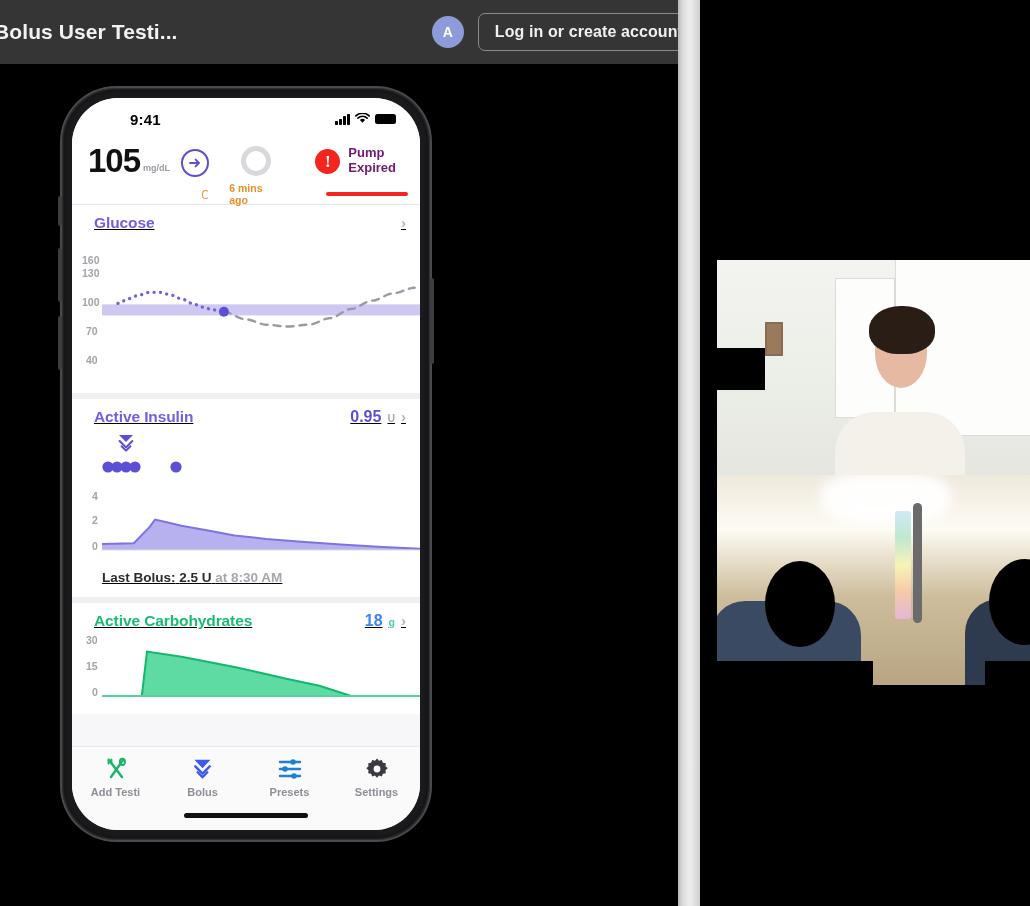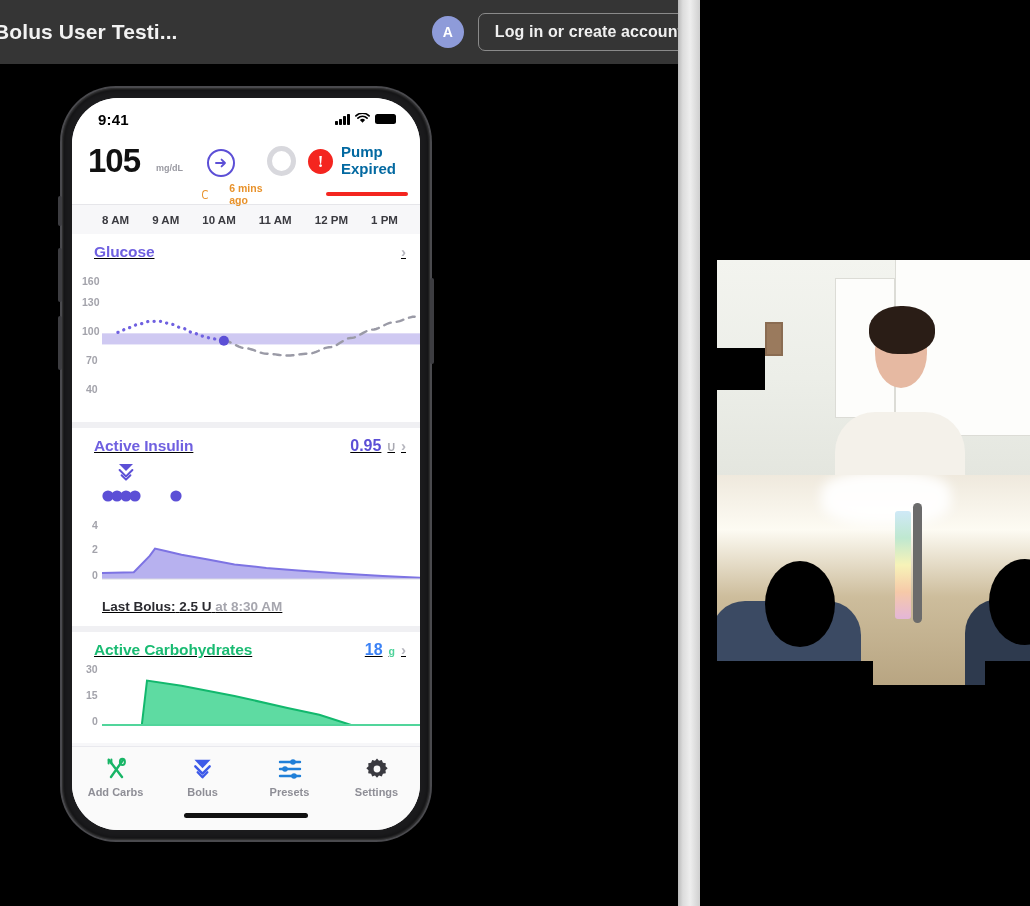--- a/index.html
+++ b/index.html
@@ -83,35 +83,35 @@
     width: 9px; height: 9px; border-radius: 50%;
     background: #16163a;
   }
 
   
   #statusbar {
     position: relative; height: 38px; z-index: 7;
     display: flex; align-items: center; justify-content: space-between;
     padding: 4px 24px 0 26px; background: #fff;
   }
-  #status-time { font-size: 15px; font-weight: 700; color: #000; letter-spacing: .2px; }
+  #status-time { font-size: 15px; font-weight: 700; color: #000; letter-spacing: .2px; margin-left: 32px; }
   #status-icons { display: flex; align-items: center; gap: 5px; }
   .bars { display: flex; align-items: flex-end; gap: 1.5px; height: 11px; }
   .bars i { display: block; width: 2.6px; background: #000; border-radius: .8px; }
   .bars i:nth-child(1){height:4px}.bars i:nth-child(2){height:6px}
   .bars i:nth-child(3){height:8.5px}.bars i:nth-child(4){height:11px}
   .batt { width: 21px; height: 10.5px; border-radius: 2.5px; background: #000; }
 
   
   #hdr {
     position: relative; background: #fff; padding: 2px 12px 0 12px; z-index: 5;
   }
   #hdr-row { display: flex; align-items: center; gap: 8px; height: 46px; }
   #bg-pill {
-    flex: 0 0 auto; display: flex; align-items: flex-end; gap: 22px;
+    flex: 0 0 auto; display: flex; align-items: flex-end; gap: 9px;
     background: #fff; border-radius: 24px; padding: 0 10px 0 4px;
   }
   #bg-val { font-size: 33px; font-weight: 800; color: #111; line-height: .95; letter-spacing: -1px; }
   #bg-unit { font-size: 9px; color: #9a9aa2; font-weight: 600; padding-bottom: 4px; margin-left: -6px; }
   #trend-arrow {
     width: 28px; height: 28px; border-radius: 50%;
     border: 2px solid #5c4fd6; display: flex; align-items: center; justify-content: center;
     margin-left: 2px;
   }
   #loop-ring {
@@ -120,21 +120,21 @@
   }
   #pump-pill {
     margin-left: auto; display: flex; align-items: center; gap: 8px;
     background: #fff; border-radius: 20px; padding: 3px 12px 3px 4px;
   }
   #pump-icon {
     width: 25px; height: 25px; border-radius: 50%; background: #f4251f;
     color: #fff; font-size: 17px; font-weight: 800; line-height: 25px;
     text-align: center; font-family: "Liberation Serif", serif;
   }
-  #pump-text { font-size: 15px; font-weight: 800; color: #0369a1; line-height: 1.12; }
+  #pump-text { font-size: 13px; font-weight: 800; color: #701a75; line-height: 1.12; }
   #hdr-sub { display: flex; align-items: center; height: 20px; padding-left: 118px; gap: 56px; }
   #ago { display: flex; align-items: center; gap: 20px; color: #e8922b; font-size: 10.5px; font-weight: 600; }
   #ago-ring { width: 9px; height: 9px; border: 1.6px solid #e8922b; border-radius: 50%; border-right-color: transparent; }
   #pump-bar { width: 100px; height: 3.5px; background: #f4251f; border-radius: 2px; }
 
   #hdr-sep { height: 1px; background: #e6e6ea; }
 
   
   #time-axis {
     display: flex; justify-content: space-between;
@@ -316,39 +316,31 @@
           <div id="hdr-sub">
             <span id="ago">
               <span id="ago-ring"></span>
               <span>6 mins ago</span>
             </span>
             <span id="pump-bar"></span>
           </div>
         </div>
         <div id="hdr-sep"></div>
 
-        <div id="time-axis">
-          <span>8 AM</span>
-          <span>9 AM</span>
-          <span>10 AM</span>
-          <span>11 AM</span>
-          <span>12 PM</span>
-          <span>1 PM</span>
-        </div>
 
         <div id="cards">
 
           <div class="card">
             <div class="card-head">
               <span class="card-title t-glucose">Glucose</span>
               <span class="card-spacer"></span>
               <span class="chev">›</span>
             </div>
             <div class="plot" id="glucose-plot">
-              <span class="ylab" style="left:10px; top:12px;">160</span>
+              <span class="ylab" style="left:10px; top:20px;">160</span>
               <span class="ylab" style="left:10px; top:33px;">130</span>
               <span class="ylab" style="left:10px; top:62px;">100</span>
               <span class="ylab" style="left:14px; top:91px;">70</span>
               <span class="ylab" style="left:14px; top:120px;">40</span>
               <svg viewBox="0 0 348 155" preserveAspectRatio="none">
                 <rect x="30" y="70.33333333333333" width="318" height="11.111111111111128" fill="#cfc9f2"></rect>
                 <polyline id="g-meas" fill="none" stroke="#6f60e0" stroke-width="3.2" stroke-linecap="round" stroke-dasharray="0.2 6.2" points="45.9,69.4 47.1,69.2 48.3,68.8 49.5,68.2 50.7,67.4 51.9,66.7 53.0,65.9 54.2,65.3 55.4,64.9 56.6,64.8 57.8,64.6 59.0,64.3 60.2,63.7 61.4,63.1 62.6,62.5 63.8,61.9 65.0,61.5 66.1,61.2 67.3,61.1 68.5,60.9 69.7,60.6 70.9,60.3 72.1,59.8 73.3,59.3 74.5,58.9 75.7,58.6 76.9,58.3 78.1,58.3 79.2,58.3 80.4,58.3 81.6,58.3 82.8,58.3 84.0,58.3 85.2,58.3 86.4,58.3 87.6,58.3 88.8,58.3 90.0,58.5 91.2,58.8 92.3,59.2 93.5,59.7 94.7,60.1 95.9,60.5 97.1,60.9 98.3,61.0 99.5,61.1 100.7,61.4 101.9,61.8 103.1,62.3 104.3,63.0 105.5,63.6 106.6,64.1 107.8,64.5 109.0,64.8 110.2,64.8 111.4,65.2 112.6,65.7 113.8,66.4 115.0,67.2 116.2,68.0 117.4,68.6 118.6,69.1 119.7,69.4 120.9,69.5 122.1,69.8 123.3,70.2 124.5,70.8 125.7,71.4 126.9,72.0 128.1,72.5 129.3,72.9 130.5,73.1 131.7,73.2 132.8,73.4 134.0,73.8 135.2,74.2 136.4,74.7 137.6,75.1 138.8,75.5 140.0,75.8 141.2,75.9 142.4,75.9 143.6,76.1 144.8,76.4 145.9,76.6 147.1,77.0 148.3,77.3 149.5,77.5 150.7,77.7 151.9,77.7"></polyline>
                 <polyline id="g-fcst" fill="none" stroke="#9a9aa6" stroke-width="2.4" stroke-linecap="round" stroke-dasharray="7 6" points="151.9,77.7 154.0,78.0 156.2,78.5 158.3,79.4 160.5,80.4 162.6,81.5 164.8,82.6 166.9,83.6 169.1,84.4 171.2,85.0 173.3,85.2 175.5,85.3 177.6,85.8 179.8,86.5 181.9,87.2 184.1,88.1 186.2,88.9 188.3,89.6 190.5,90.2 192.6,90.6 194.8,90.7 196.9,90.8 199.1,90.9 201.2,91.2 203.4,91.4 205.5,91.7 207.6,92.0 209.8,92.2 211.9,92.4 214.1,92.5 216.2,92.5 218.4,92.5 220.5,92.3 222.6,92.1 224.8,91.8 226.9,91.5 229.1,91.2 231.2,91.0 233.4,90.8 235.5,90.7 237.7,90.7 239.8,90.3 241.9,89.7 244.1,88.9 246.2,88.0 248.4,87.0 250.5,86.0 252.7,85.2 254.8,84.6 256.9,84.3 259.1,84.1 261.2,83.6 263.4,82.7 265.5,81.5 267.7,80.1 269.8,78.7 272.0,77.4 274.1,76.3 276.2,75.4 278.4,75.0 280.5,74.9 282.7,74.3 284.8,73.5 287.0,72.4 289.1,71.1 291.2,69.9 293.4,68.7 295.5,67.7 297.7,67.0 299.8,66.6 302.0,66.5 304.1,66.0 306.3,65.2 308.4,64.2 310.5,63.1 312.7,62.0 314.8,61.0 317.0,60.1 319.1,59.5 321.3,59.2 323.4,59.1 325.5,58.7 327.7,58.1 329.8,57.3 332.0,56.5 334.1,55.7 336.3,54.9 338.4,54.3 340.6,53.8 342.7,53.7"></polyline>
                 <circle id="g-now" r="5" fill="#5c4fd6" cx="151.90000000000003" cy="77.74074074074073"></circle>
               </svg>
@@ -423,21 +415,21 @@
         <div id="tabbar">
           <div class="tab">
             <span class="tab-ico">
               <svg width="24" height="24" viewBox="0 0 24 24">
                 <path d="M5 3 L18 20" stroke="#18b566" stroke-width="2.4" stroke-linecap="round"></path>
                 <path d="M19 3 L7 20" stroke="#18b566" stroke-width="2.4" stroke-linecap="round"></path>
                 <path d="M4.6 2.6 v4 M7.4 2.6 v4" stroke="#18b566" stroke-width="2" stroke-linecap="round"></path>
                 <ellipse cx="18.4" cy="4.8" rx="2.5" ry="3.1" fill="none" stroke="#18b566" stroke-width="2"></ellipse>
               </svg>
             </span>
-            <span class="tab-lbl">Add Carbs</span>
+            <span class="tab-lbl">Add Testi</span>
           </div>
           <div class="tab">
             <span class="tab-ico">
               <svg width="23" height="24" viewBox="0 0 20 22">
                 <path d="M2.6 2.6 H17.4 L10 10.2 Z" fill="#3d5ae8"></path>
                 <path d="M3.4 8.6 L10 15.2 L16.6 8.6" stroke="#3d5ae8" stroke-width="2.2" fill="none" stroke-linecap="round" stroke-linejoin="round"></path>
                 <path d="M5.6 14 L10 18.6 L14.4 14" stroke="#3d5ae8" stroke-width="2.2" fill="none" stroke-linecap="round" stroke-linejoin="round"></path>
               </svg>
             </span>
             <span class="tab-lbl">Bolus</span>

